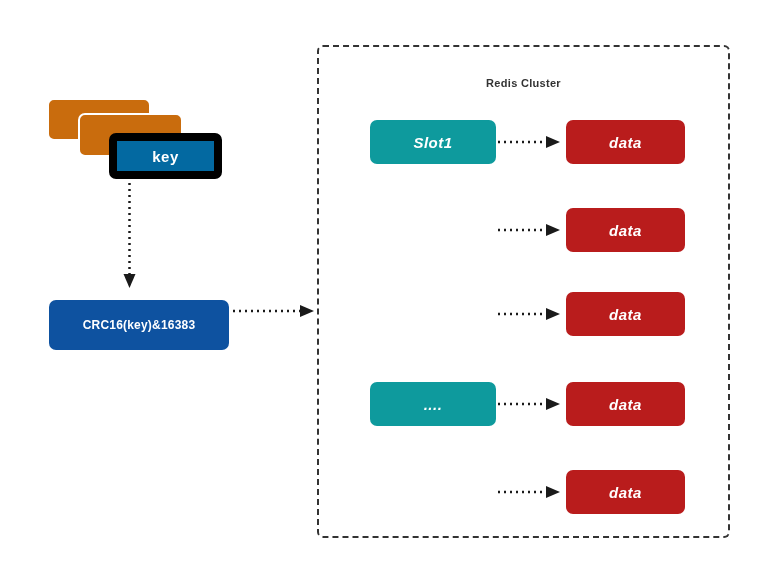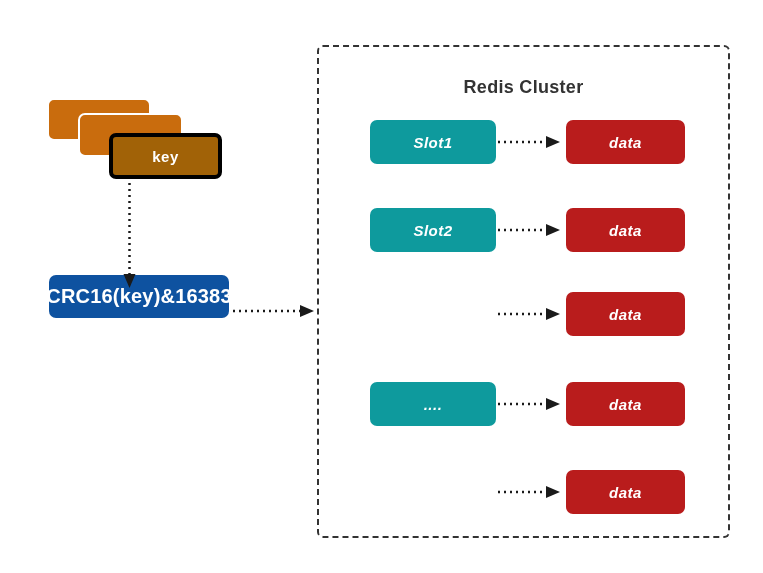--- a/index.html
+++ b/index.html
@@ -14,33 +14,33 @@
     position: absolute;
     border-radius: 7px;
     display: flex; align-items: center; justify-content: center;
     color: #ffffff; font-weight: bold; font-size: 15px;
     letter-spacing: 0.5px;
   }
   
   .stack { position: absolute; background: #C96C0D; border: 2px solid #ffffff; border-radius: 7px; }
   .stack.back { left: 47px; top: 98px;  width: 104px; height: 43px; }
   .stack.mid  { left: 78px; top: 113px; width: 105px; height: 44px; }
-  .key-box    { left: 109px; top: 133px; width: 113px; height: 46px; background: #a16207; border: 4px solid #000000; }
+  .key-box    { left: 109px; top: 133px; width: 113px; height: 46px; background: #0369a1; border: 8px solid #000000; }
 
   
-  .hash-box { left: 49px; top: 275px; width: 180px; height: 43px; background: #0E52A0; font-size: 20px; letter-spacing: 0.2px; }
+  .hash-box { left: 49px; top: 300px; width: 180px; height: 50px; background: #0E52A0; font-size: 12px; letter-spacing: 0.2px; }
 
   
   .cluster {
     position: absolute; left: 317px; top: 45px; width: 413px; height: 493px;
     border: 2px dashed #333333; border-radius: 6px;
   }
   .cluster-title {
     position: absolute; left: 0; top: 30px; width: 100%;
-    text-align: center; font-weight: bold; font-size: 18px; color: #333333;
+    text-align: center; font-weight: bold; font-size: 11px; color: #333333;
     letter-spacing: 0.3px;
   }
   .row { position: absolute; left: 0; width: 100%; height: 44px; font-style: italic; }
   .slot-box { left: 51px;  top: 0; width: 126px; height: 44px; background: #0E9A9D; }
   .data-box { left: 247px; top: 0; width: 119px; height: 44px; background: #b91c1c; }
   .row-arrow { position: absolute; left: 177px; top: 14px; width: 70px; height: 16px; }
 
   .overlay { position: absolute; left: 0; top: 0; width: 763px; height: 573px; pointer-events: none; }
 
   svg line    { stroke: #1a1a1a; stroke-width: 2.5; stroke-dasharray: 2 4; }
@@ -82,23 +82,20 @@
       <svg class="row-arrow">
         <line x1="2" y1="8" x2="50" y2="8"></line>
         <polygon points="50,2 50,14 64,8"></polygon>
       </svg>
       <div class="box data-box">
         <span>data</span>
       </div>
     </div>
 
     <div class="row" style="top:161px">
-      <div class="box slot-box">
-        <span>Slot2</span>
-      </div>
       <svg class="row-arrow">
         <line x1="2" y1="8" x2="50" y2="8"></line>
         <polygon points="50,2 50,14 64,8"></polygon>
       </svg>
       <div class="box data-box">
         <span>data</span>
       </div>
     </div>
 
     <div class="row" style="top:245px">

